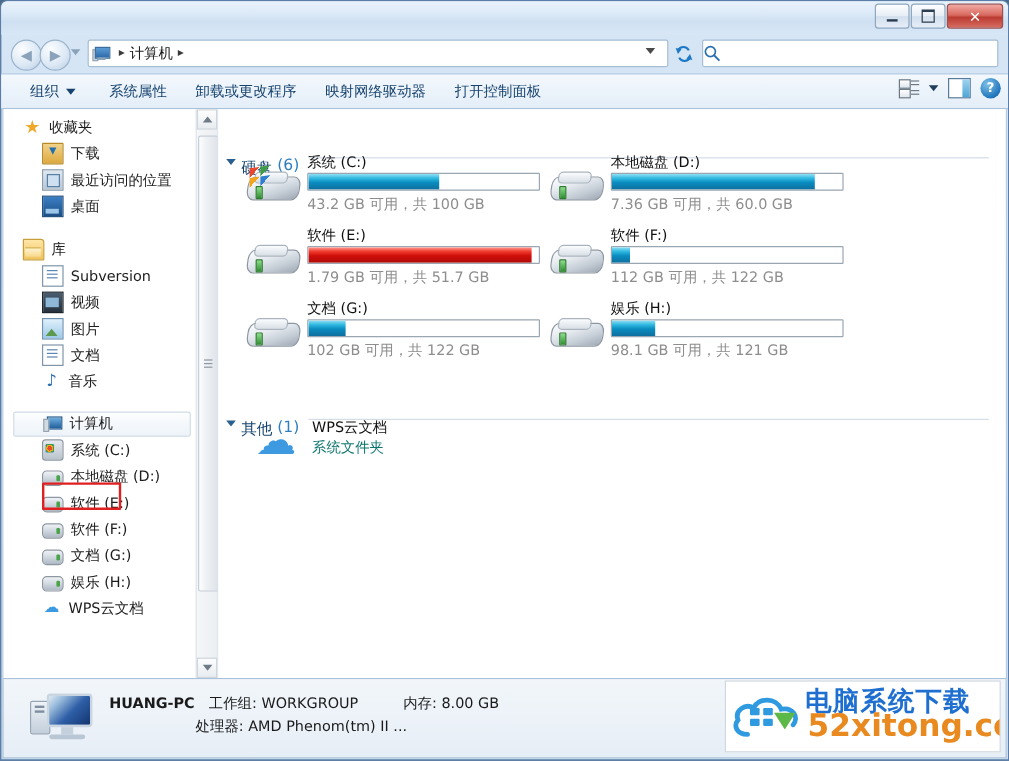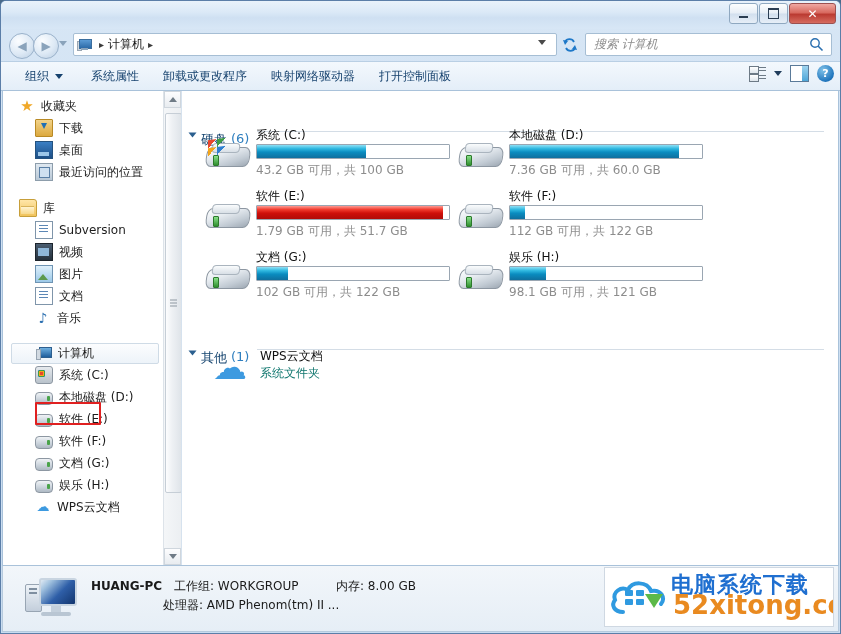--- a/index.html
+++ b/index.html
@@ -353,21 +353,20 @@
     <div class="refreshbtn">
       <svg width="16" height="16" viewBox="0 0 16 16">
         <path d="M3 5 A5 5 0 0 1 12 5" stroke="#1e78c8" stroke-width="1.8" fill="none"></path>
         <path d="M13 11 A5 5 0 0 1 4 11" stroke="#1e78c8" stroke-width="1.8" fill="none"></path>
         <polygon points="1,3 6,4 3,8" fill="#1e78c8"></polygon>
         <polygon points="15,13 10,12 13,8" fill="#1e78c8"></polygon>
       </svg>
     </div>
 
     <div class="searchbox">
-      <span class="ph">搜索 计算机</span>
       <svg class="mg" width="15" height="15" viewBox="0 0 15 15">
         <circle cx="6" cy="6" r="4.2" stroke="#2a6fb0" stroke-width="1.4" fill="none"></circle>
         <line x1="9" y1="9" x2="13.5" y2="13.5" stroke="#2a6fb0" stroke-width="1.6"></line>
       </svg>
     </div>
   </div>
 
   <div class="toolbar">
     <div class="tbitem" style="margin-left:14px;">
       <span>组织</span>
@@ -408,26 +407,26 @@
 
         <div class="nvgroup">
           <span class="ic ic-star">★</span>
           <span class="nvlabel">收藏夹</span>
         </div>
         <div class="nvitem">
           <span class="ic ic-dl"></span>
           <span class="nvlabel">下载</span>
         </div>
         <div class="nvitem">
+          <span class="ic ic-recent"></span>
+          <span class="nvlabel">最近访问的位置</span>
+        </div>
+        <div class="nvitem">
           <span class="ic ic-desk"></span>
           <span class="nvlabel">桌面</span>
-        </div>
-        <div class="nvitem">
-          <span class="ic ic-recent"></span>
-          <span class="nvlabel">最近访问的位置</span>
         </div>
 
         <div class="nvspacer"></div>
 
         <div class="nvgroup">
           <span class="ic ic-lib"></span>
           <span class="nvlabel">库</span>
         </div>
         <div class="nvitem">
           <span class="ic ic-doc"></span>

